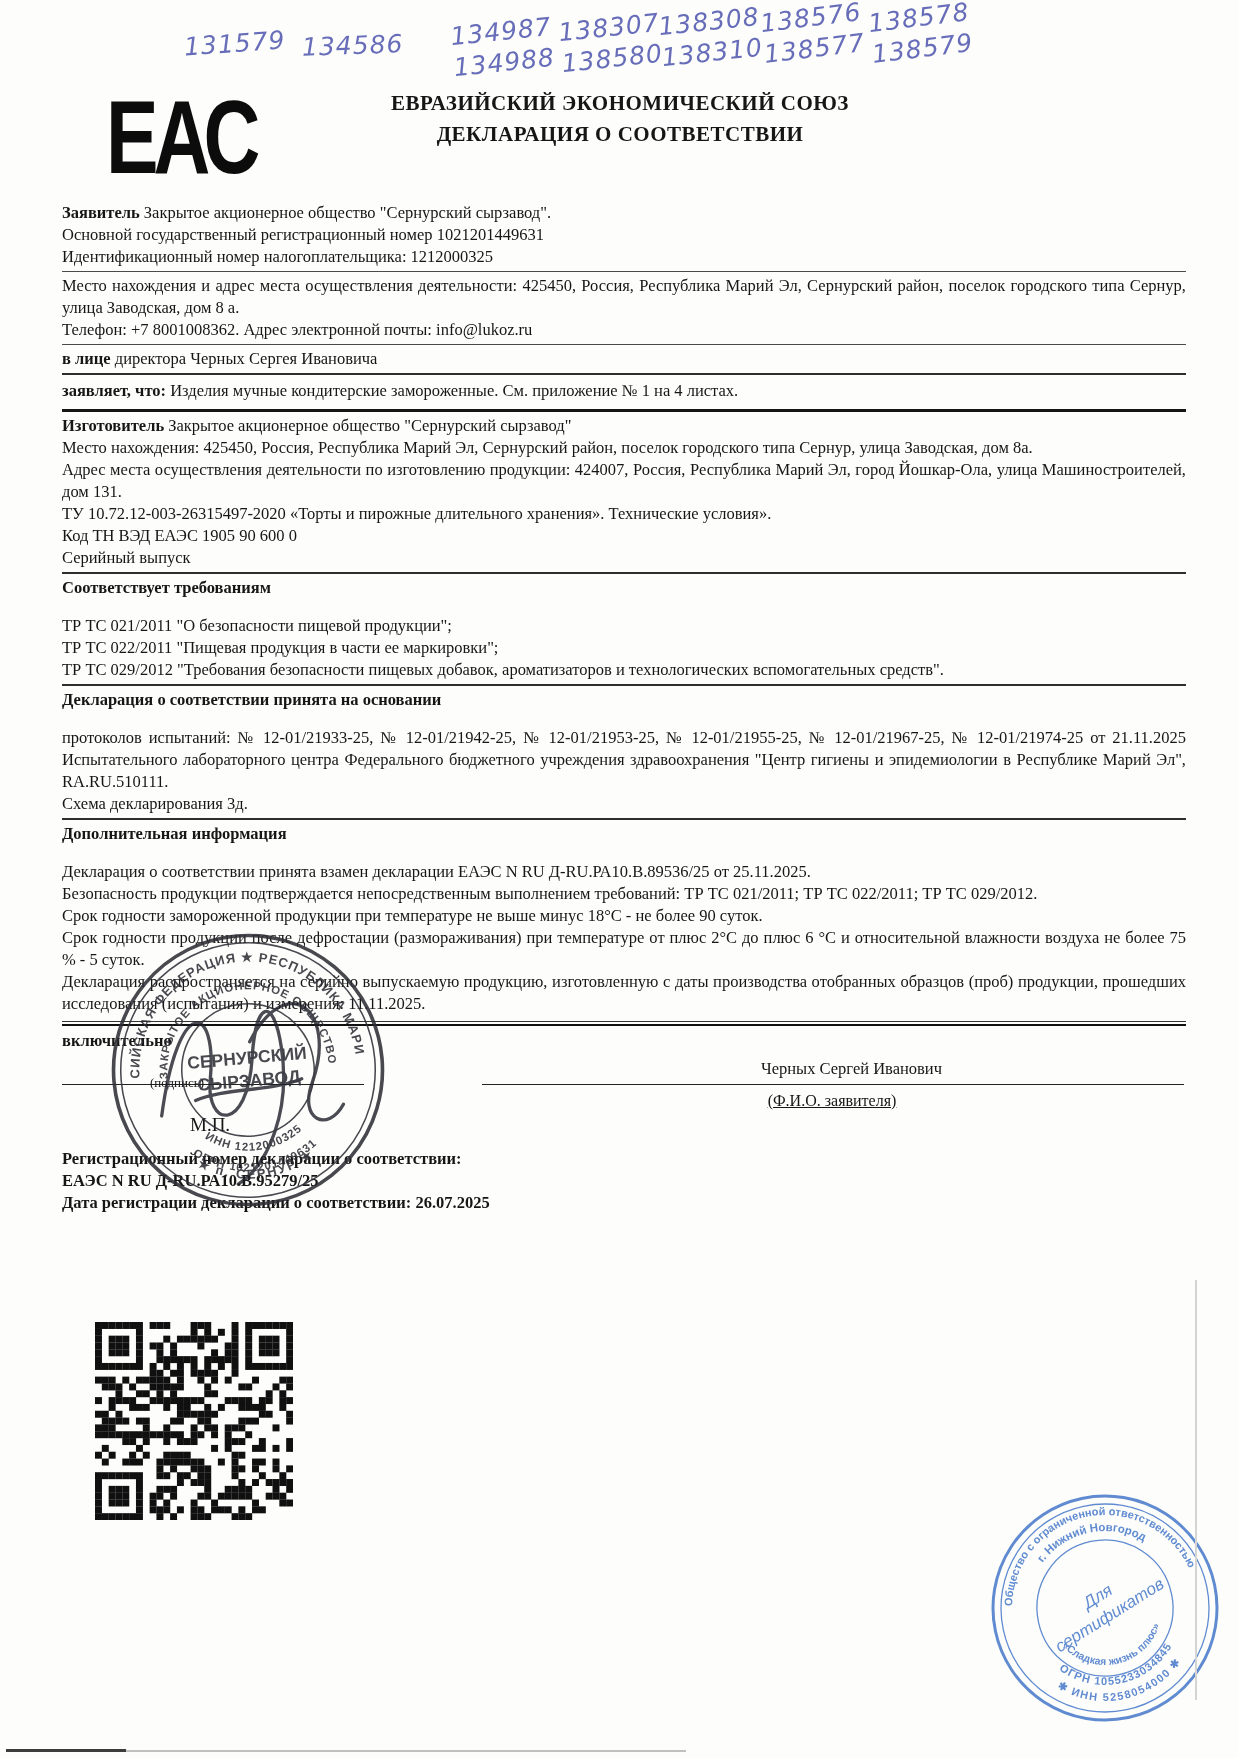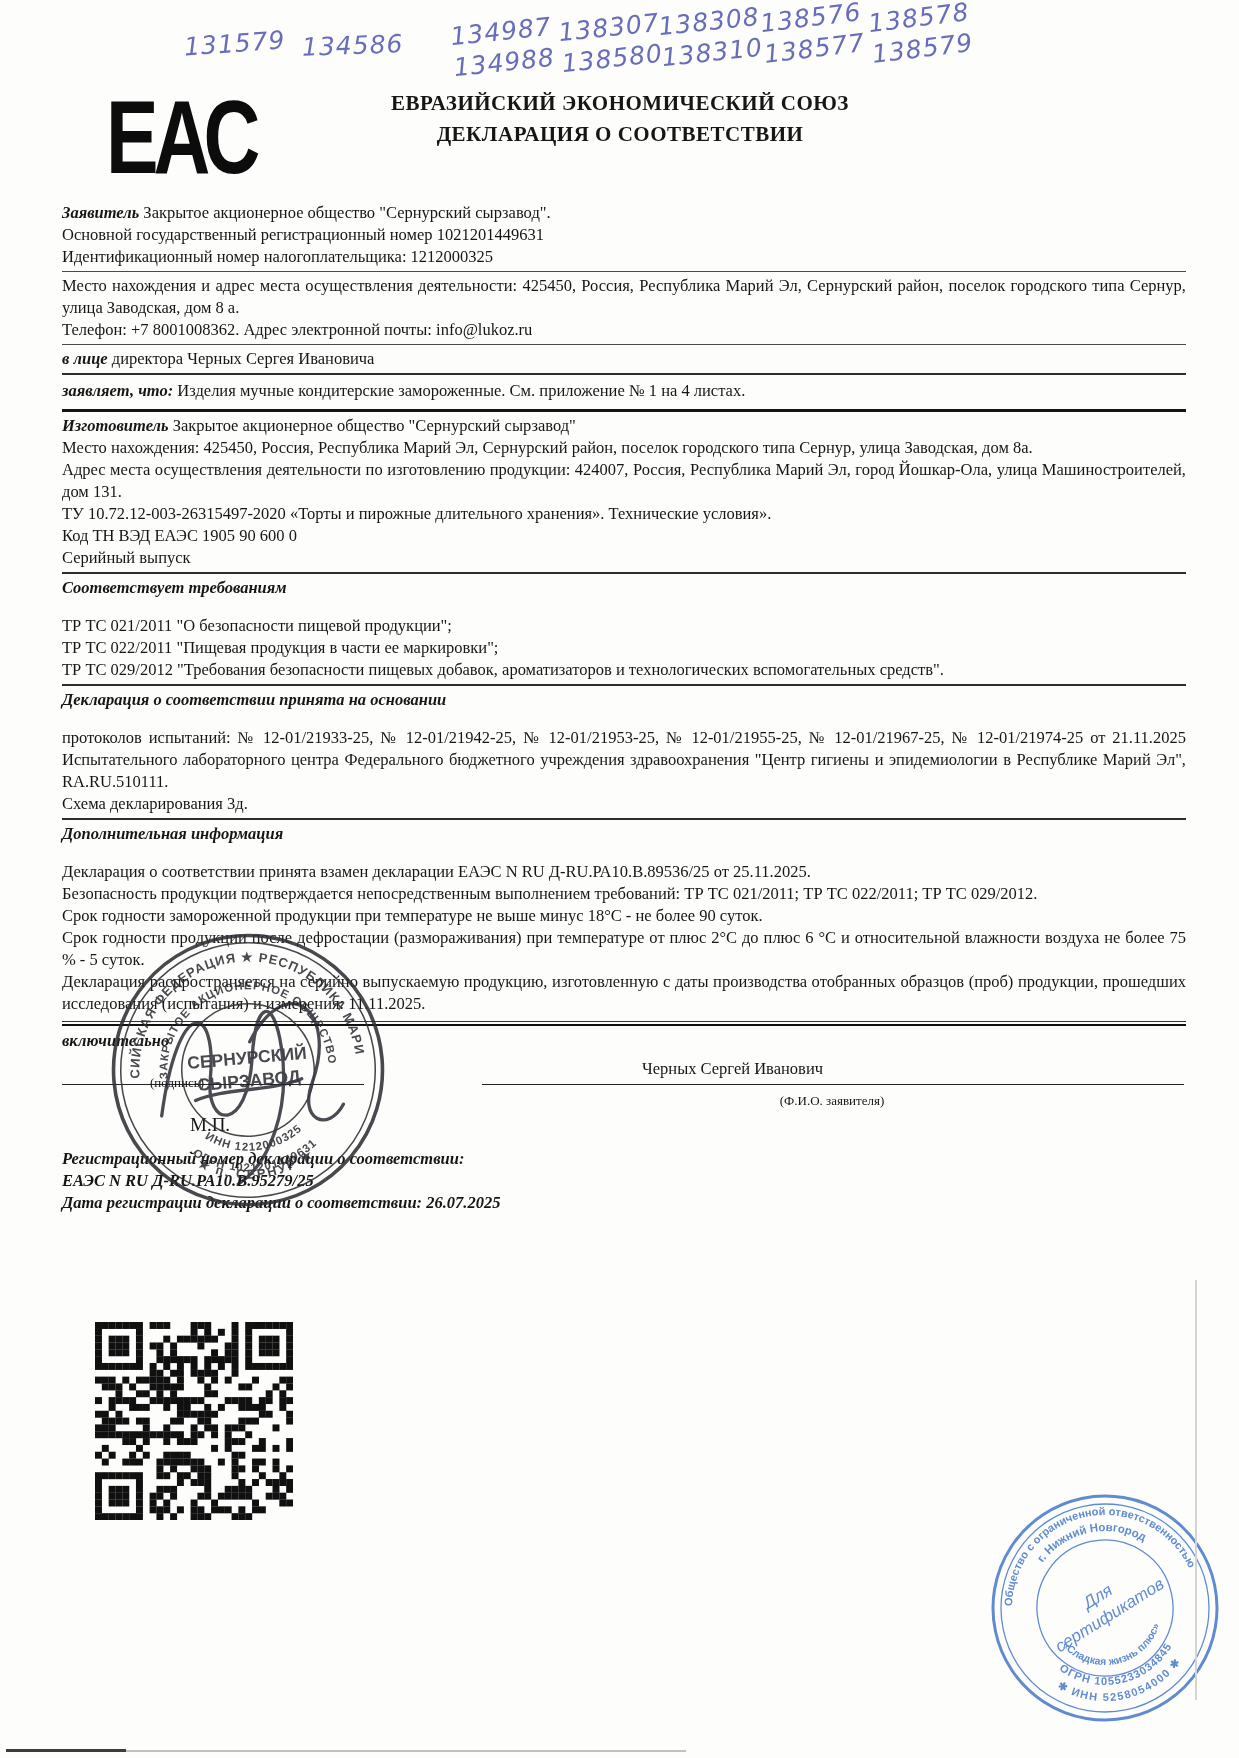--- a/index.html
+++ b/index.html
@@ -14,32 +14,32 @@
   
   .eac { position:absolute; left:106px; top:78px; font-family:"Liberation Sans", sans-serif;
          font-weight:bold; font-size:96px; letter-spacing:-6px; color:#0c0c0c;
          transform:scale(0.82,1.08); transform-origin:left top; }
   
   .titles { position:absolute; left:230px; top:88px; width:780px; text-align:center;
             font-weight:bold; font-size:21px; line-height:31px; letter-spacing:.5px; }
   
   .content { position:absolute; left:62px; top:202px; width:1124px;
              font-size:16.5px; line-height:22px; text-align:justify; }
-  .b { font-weight:bold;font-style:italic; }
+  .b { font-weight:bold; }
   .rule  { border-top:2px solid #2e2e2e; margin:3px 0; }
   .rule.thin  { border-top:1.5px solid #4a4a4a; }
   .rule.thick { border-top:3px solid #151515; }
   .rule.dbl   { border-top:1.5px solid #333; border-bottom:2px solid #111; height:2px; margin:6px 0 4px; }
   .gap { height:16px; }
   .sig-area { position:relative; height:96px; }
-  .sig-name { position:absolute; left:580px; top:6px; width:300px; text-align:left; }
+  .sig-name { position:absolute; left:580px; top:6px; width:300px; text-align:right; }
   .sig-line-l { position:absolute; left:0; top:32px; width:302px; border-top:1.5px solid #222; }
   .sig-line-r { position:absolute; left:420px; top:32px; width:702px; border-top:1.5px solid #222; }
   .sig-lbl-l { position:absolute; left:88px; top:20px; font-size:13px; }
-  .sig-lbl-r { position:absolute; left:560px; top:38px; width:420px; text-align:center; font-size:13px; }
+  .sig-lbl-r { position:absolute; left:560px; top:38px; width:420px; text-align:center; font-size:16px;text-decoration:underline; }
   .mp { position:absolute; left:128px; top:62px; font-size:19px; }
   
   .qr { position:absolute; left:95px; top:1322px; width:198px; height:198px; }
   
   .stamp-black { position:absolute; left:98px; top:920px; width:300px; height:300px;
                  opacity:.87; transform:rotate(-5deg); }
   .stamp-blue  { position:absolute; left:975px; top:1478px; width:260px; height:260px;
                  opacity:.82; transform:rotate(-12deg); }
   svg text { font-family:"Liberation Sans", sans-serif; }
   

